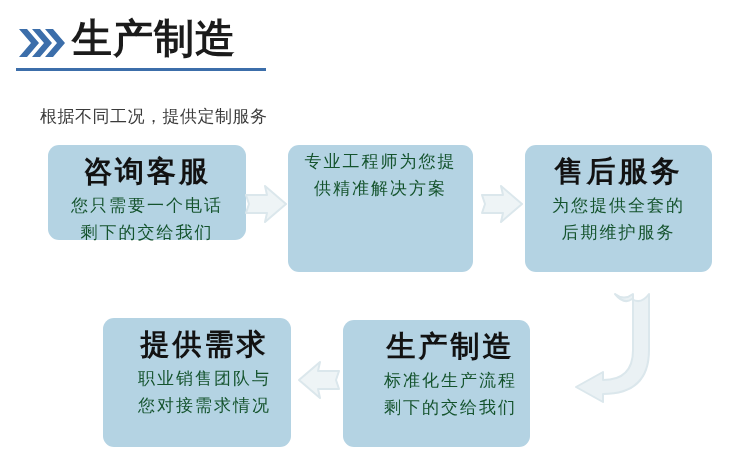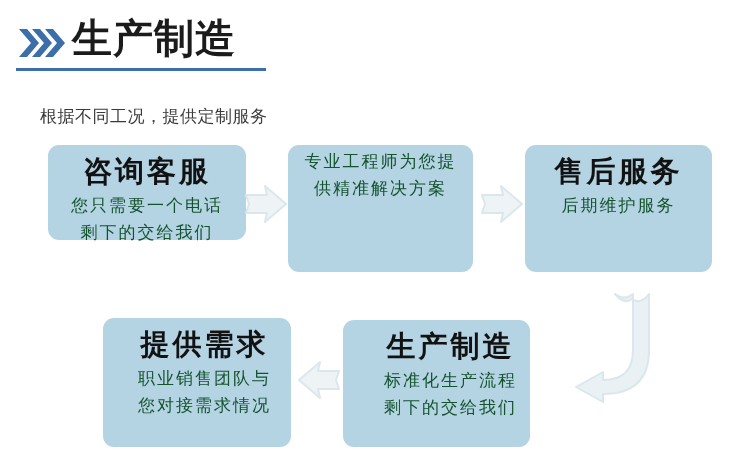--- a/index.html
+++ b/index.html
@@ -149,20 +149,21 @@
 
   <div class="arrow" style="left:479px; top:183px;">
     <svg width="46" height="42" viewBox="0 0 46 42">
       <path d="M3 12 L24 12 L22 3 L43 21 L22 39 L24 30 L3 30 L6 21 Z" fill="#eef4f6" stroke="#dbe7ec" stroke-width="2" stroke-linejoin="round"></path>
     </svg>
   </div>
 
   <div class="card" style="left:525px; top:145px; width:187px; height:127px;">
     <div class="card-title">售后服务</div>
     <div class="card-desc">
+      <span class="line">为您提供全套的</span>
       <span class="line">后期维护服务</span>
     </div>
   </div>
 
   <div class="arrow" style="left:570px; top:288px;">
     <svg width="120" height="118" viewBox="0 0 120 118">
       <path d="M45 6
                Q54 13 63 6
                L63 62
                Q63 92 33 92

